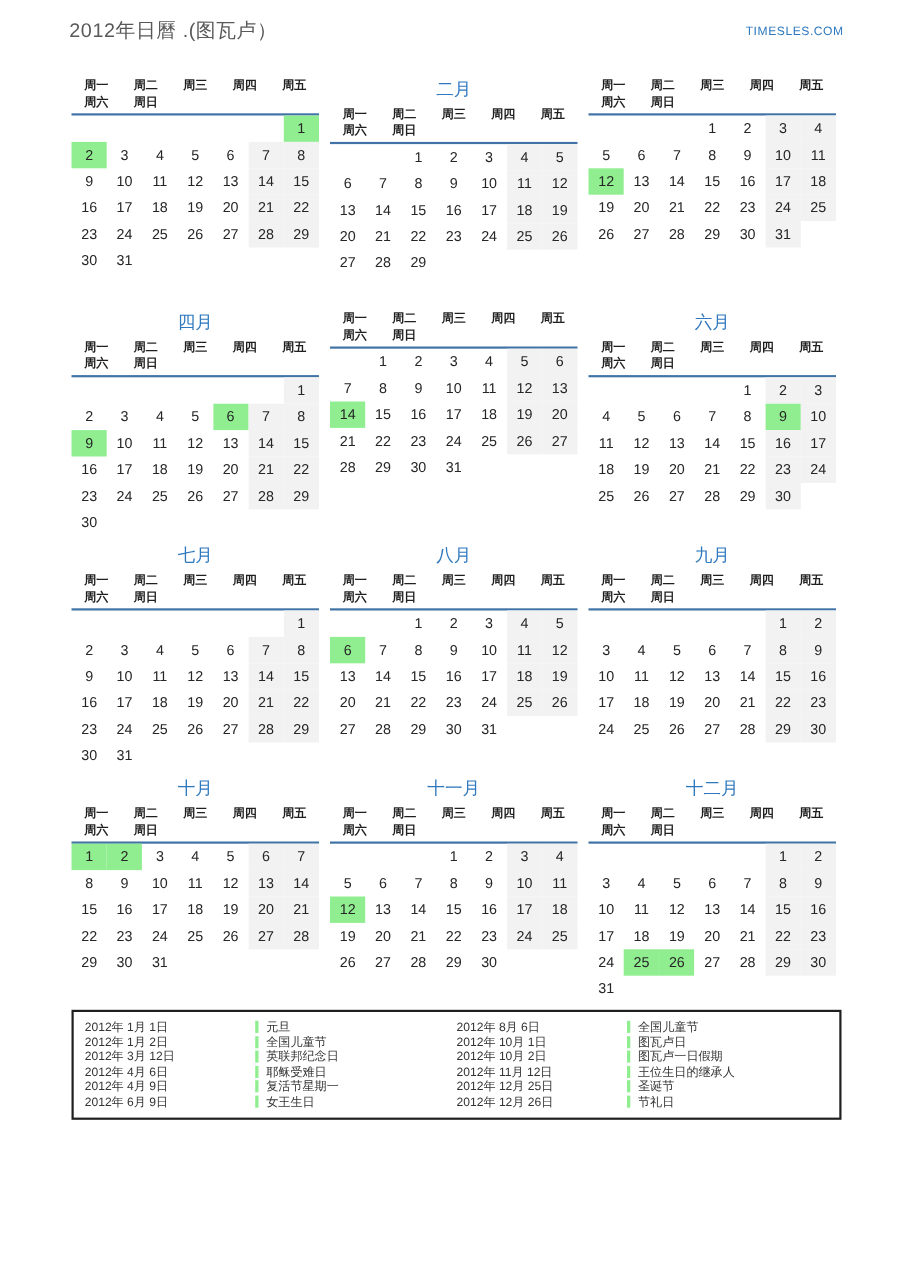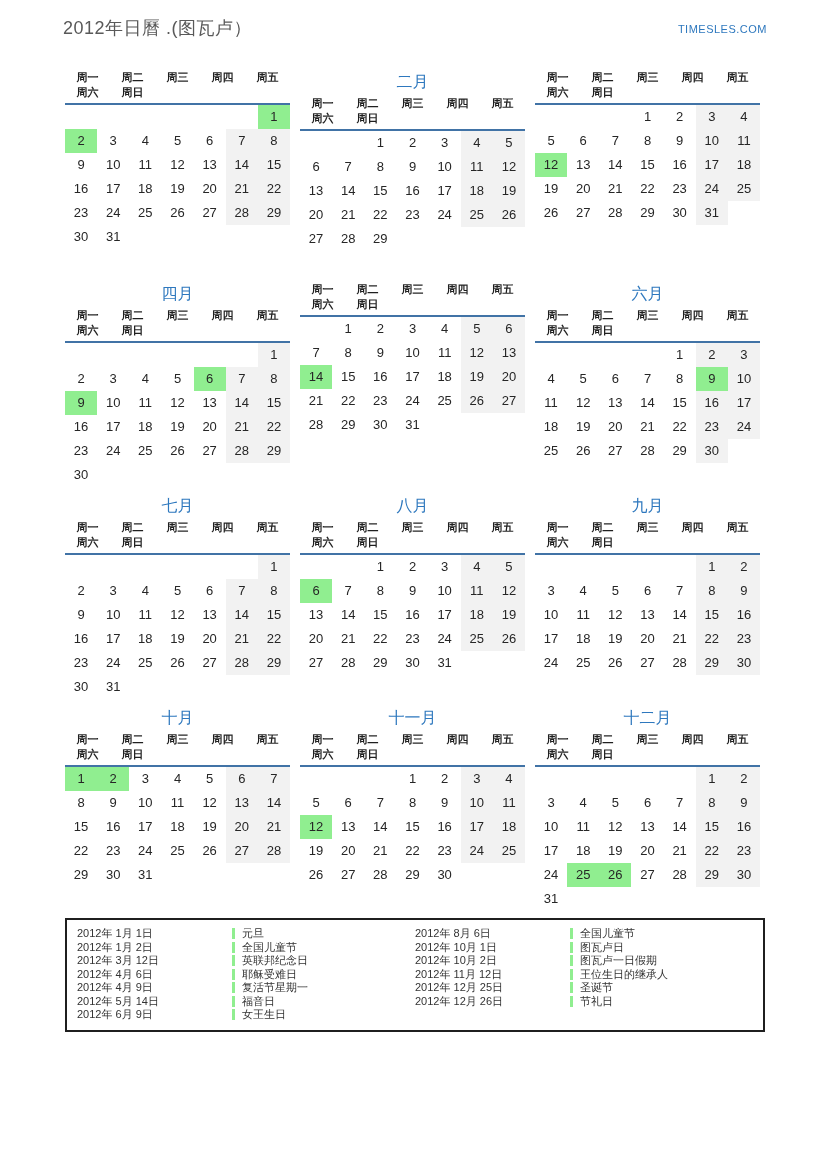--- a/index.html
+++ b/index.html
@@ -815,27 +815,20 @@
         </span>
       </div>
       <div class="legend-row">
         <span class="legend-date">2012年 4月 9日</span>
         <span class="legend-name">
           <span class="legend-bar"></span>
           <span>复活节星期一</span>
         </span>
       </div>
       <div class="legend-row">
-        <span class="legend-date">2012年 5月 14日</span>
-        <span class="legend-name">
-          <span class="legend-bar"></span>
-          <span>福音日</span>
-        </span>
-      </div>
-      <div class="legend-row">
         <span class="legend-date">2012年 6月 9日</span>
         <span class="legend-name">
           <span class="legend-bar"></span>
           <span>女王生日</span>
         </span>
       </div>
     </div>
     <div class="legend-col">
       <div class="legend-row">
         <span class="legend-date">2012年 8月 6日</span>

